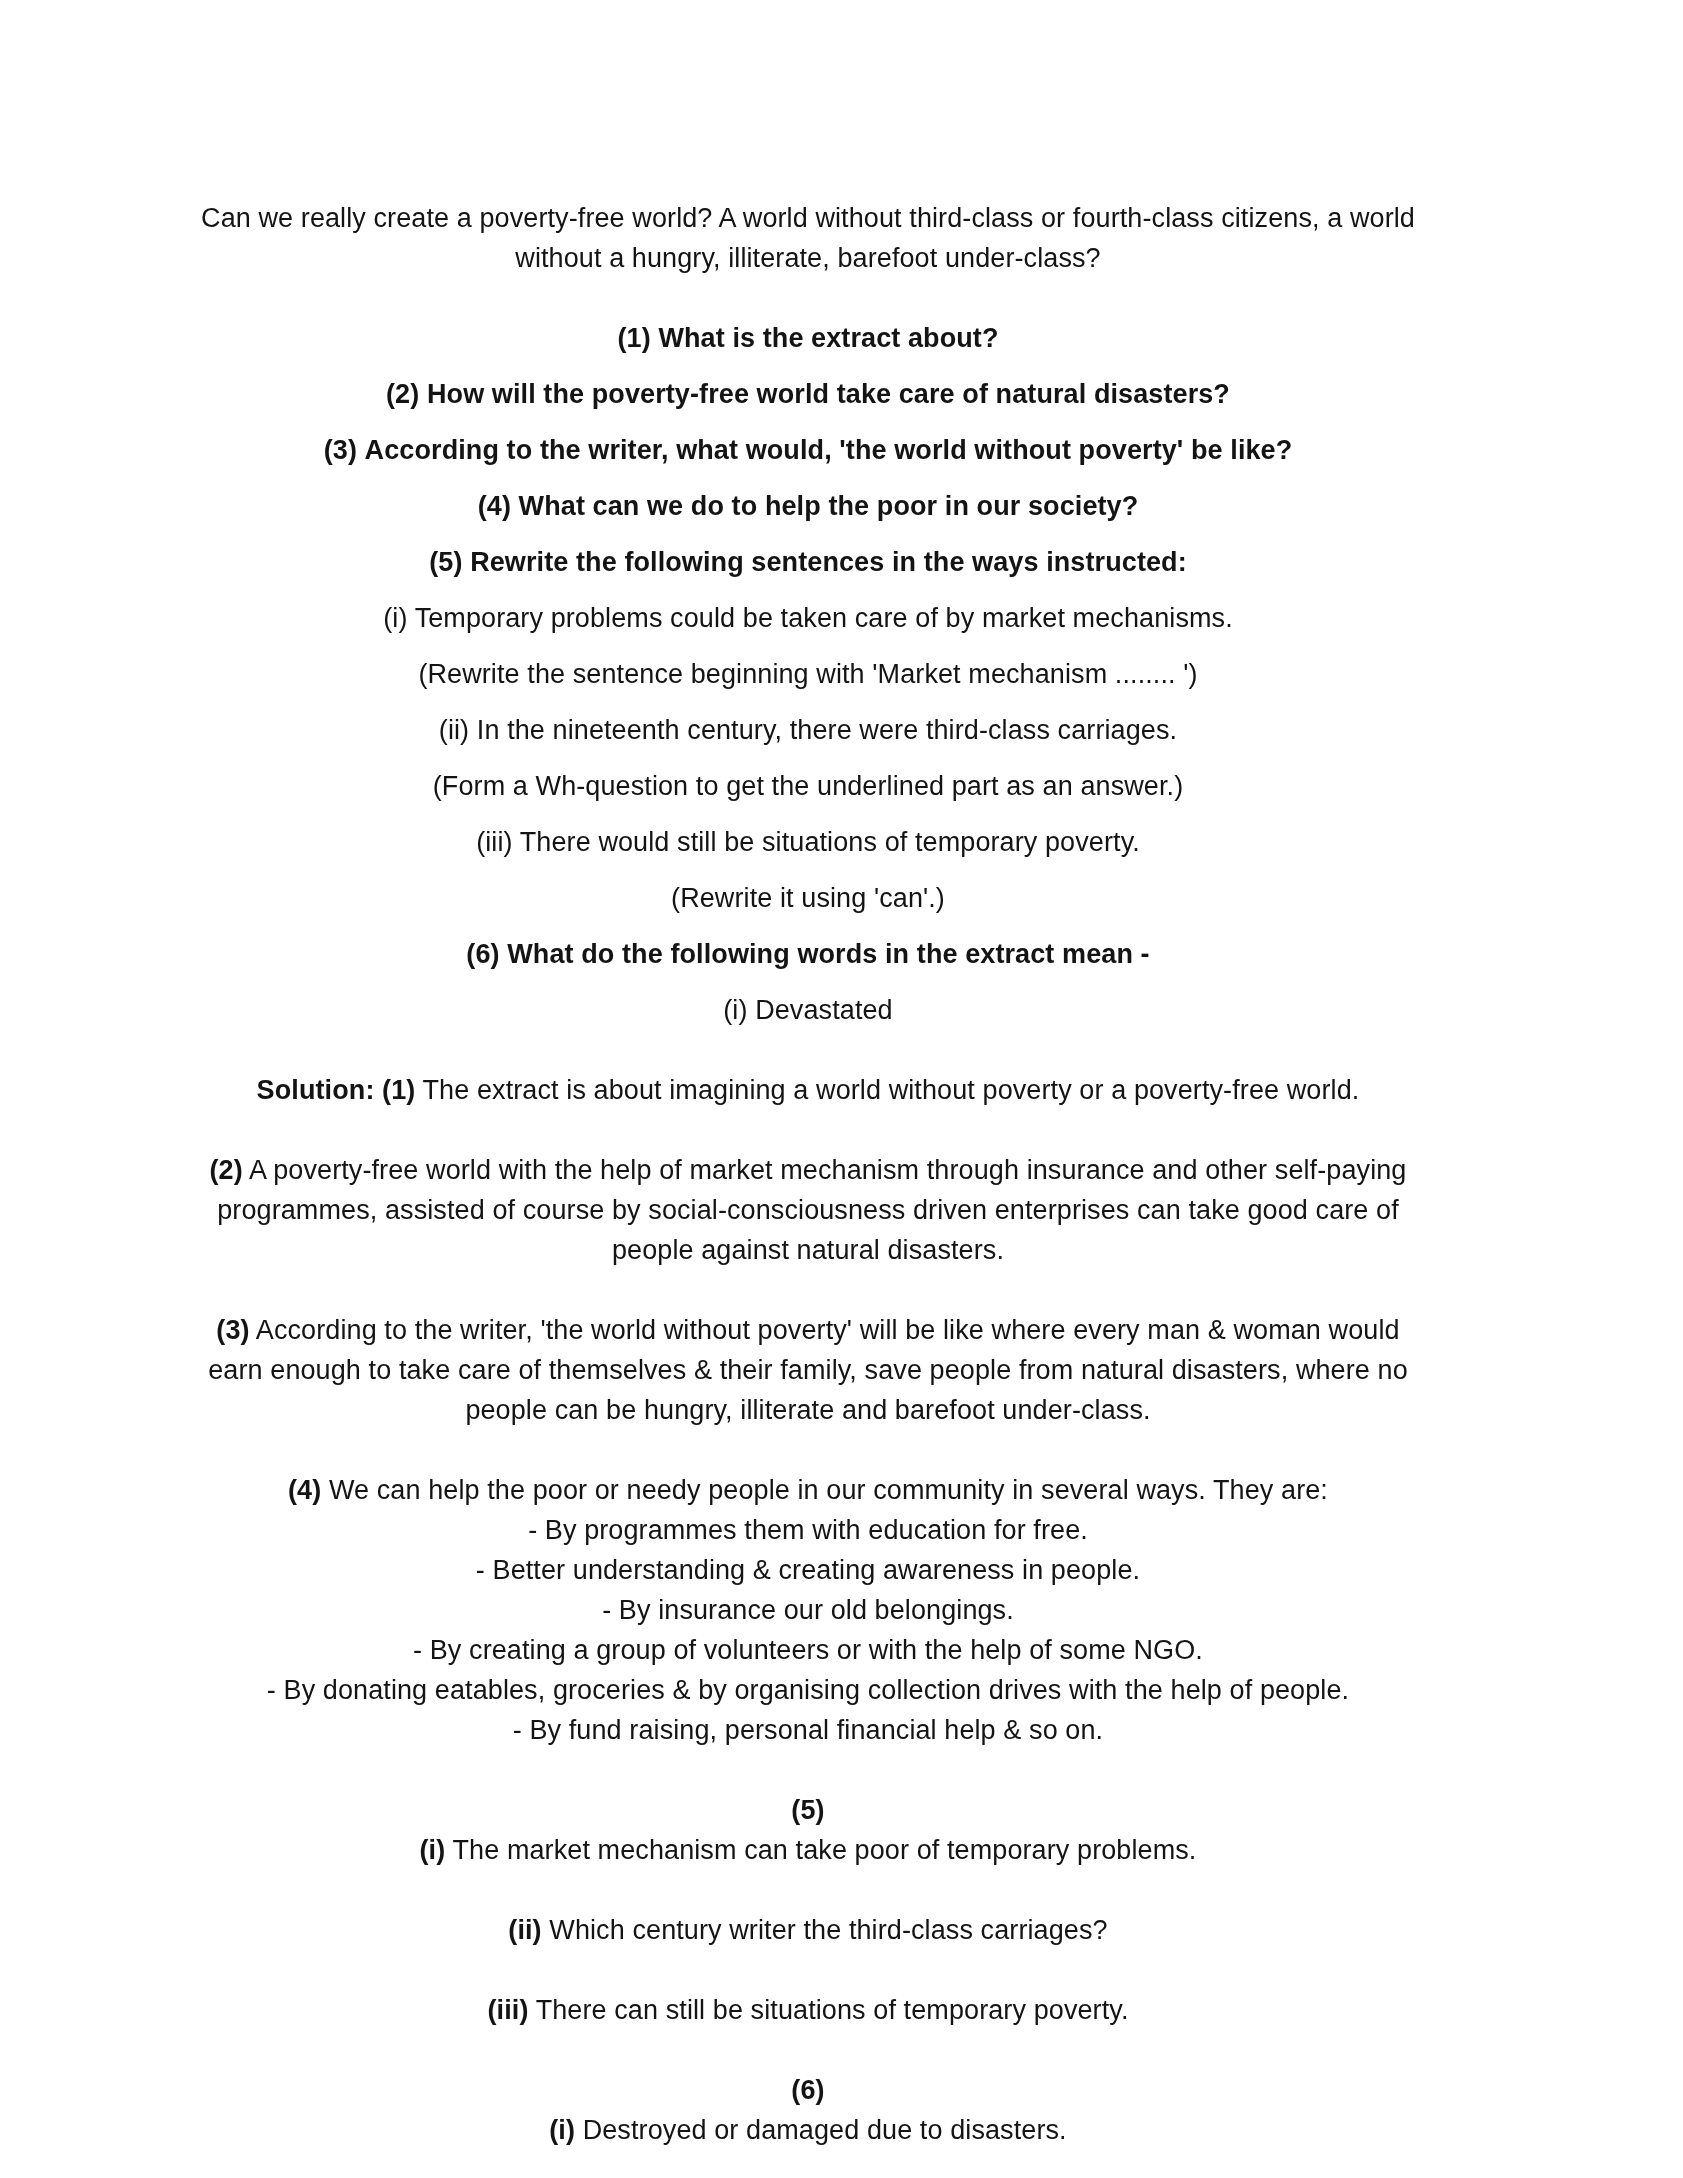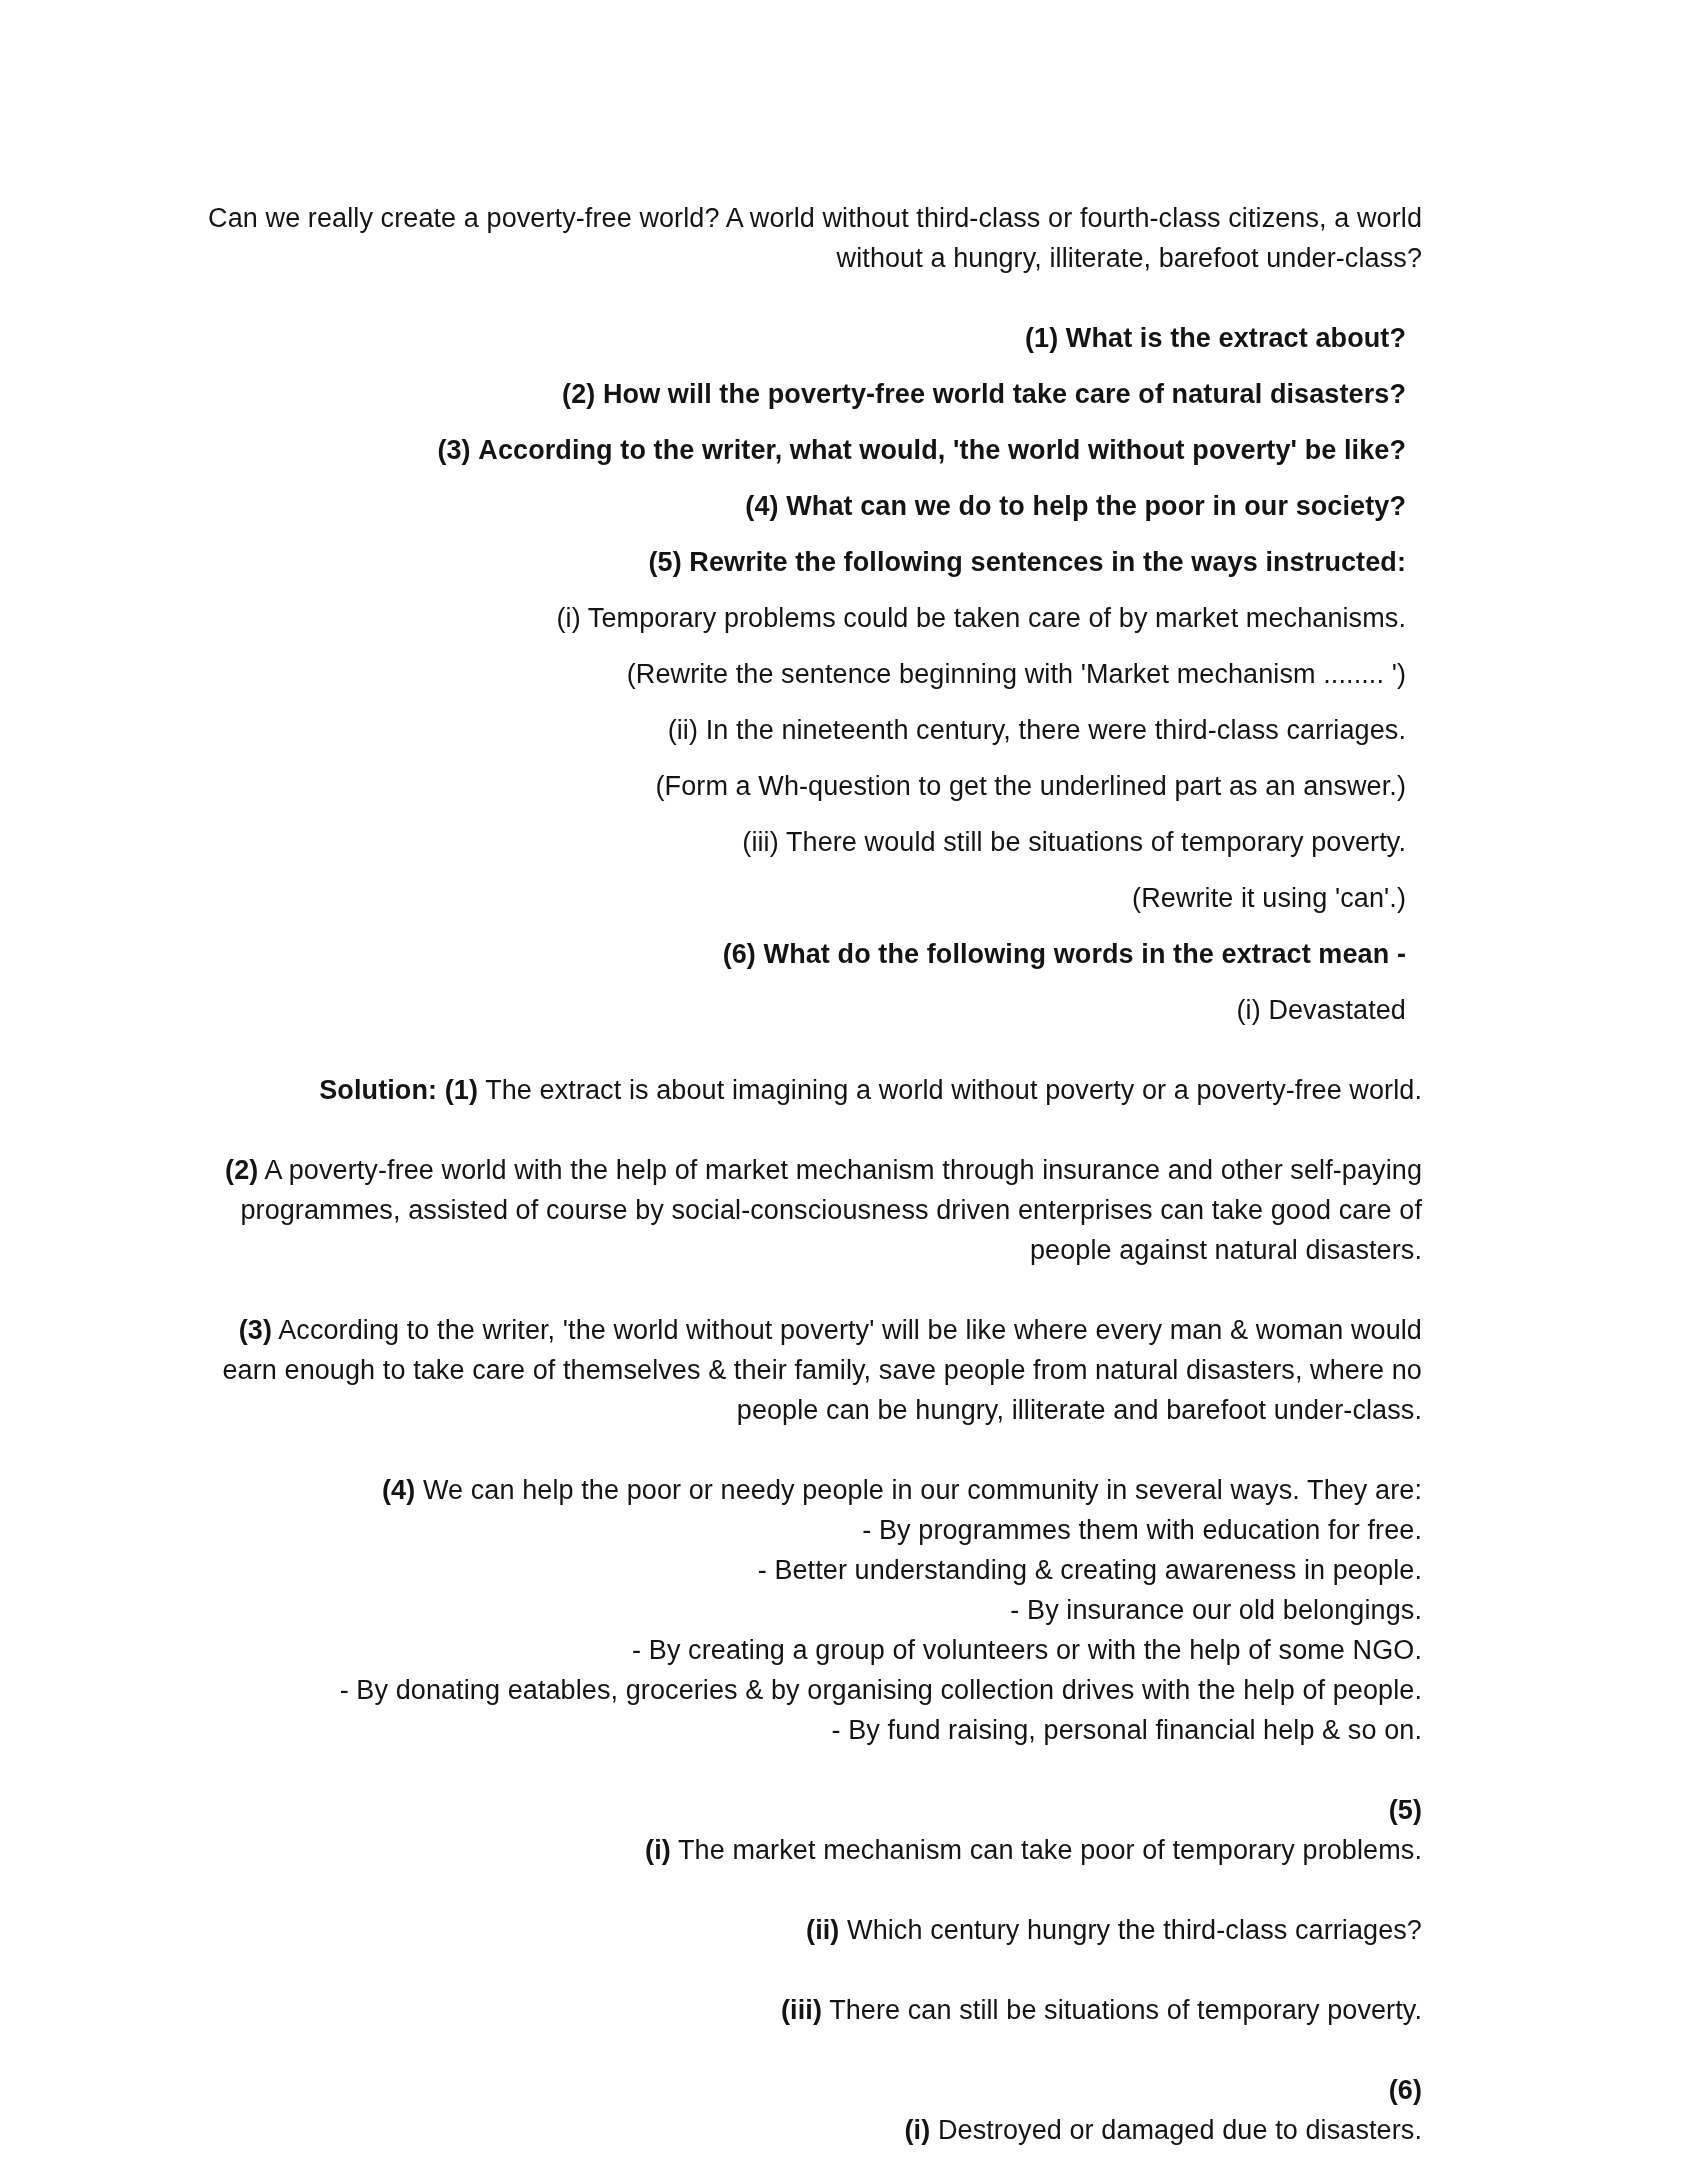--- a/index.html
+++ b/index.html
@@ -25,21 +25,21 @@
   }
   .doc-body {
     width: 1228px;
     font-size: 27px;
     line-height: 40px;
     letter-spacing: 0.1px;
     color: #141414;
   }
   .para {
     margin: 0 0 40px 0;
-    text-align: right;
+    text-align: center;
   }
   .para.tight {
     margin-bottom: 0;
   }
   .line {
     display: block;
     white-space: pre-wrap;
   }
   b, .bold {
     font-weight: 700;
@@ -87,21 +87,21 @@
       <div class="line">- By insurance our old belongings.</div>
       <div class="line">- By creating a group of volunteers or with the help of some NGO.</div>
       <div class="line">- By donating eatables, groceries &amp; by organising collection drives with the help of people.</div>
       <div class="line">- By fund raising, personal financial help &amp; so on.</div>
     </div>
 
     <div class="para tight">
       <b>(5)</b>
     </div>
     <p class="para"><b>(i)</b> <span>The market mechanism can take poor of temporary problems.</span></p>
-    <p class="para"><b>(ii)</b> <span>Which century hungry the third-class carriages?</span></p>
+    <p class="para"><b>(ii)</b> <span>Which century writer the third-class carriages?</span></p>
     <p class="para"><b>(iii)</b> <span>There can still be situations of temporary poverty.</span></p>
 
     <div class="para tight">
       <b>(6)</b>
     </div>
     <p class="para"><b>(i)</b> <span>Destroyed or damaged due to disasters.</span></p>
 
   </div>
 </div>
 

